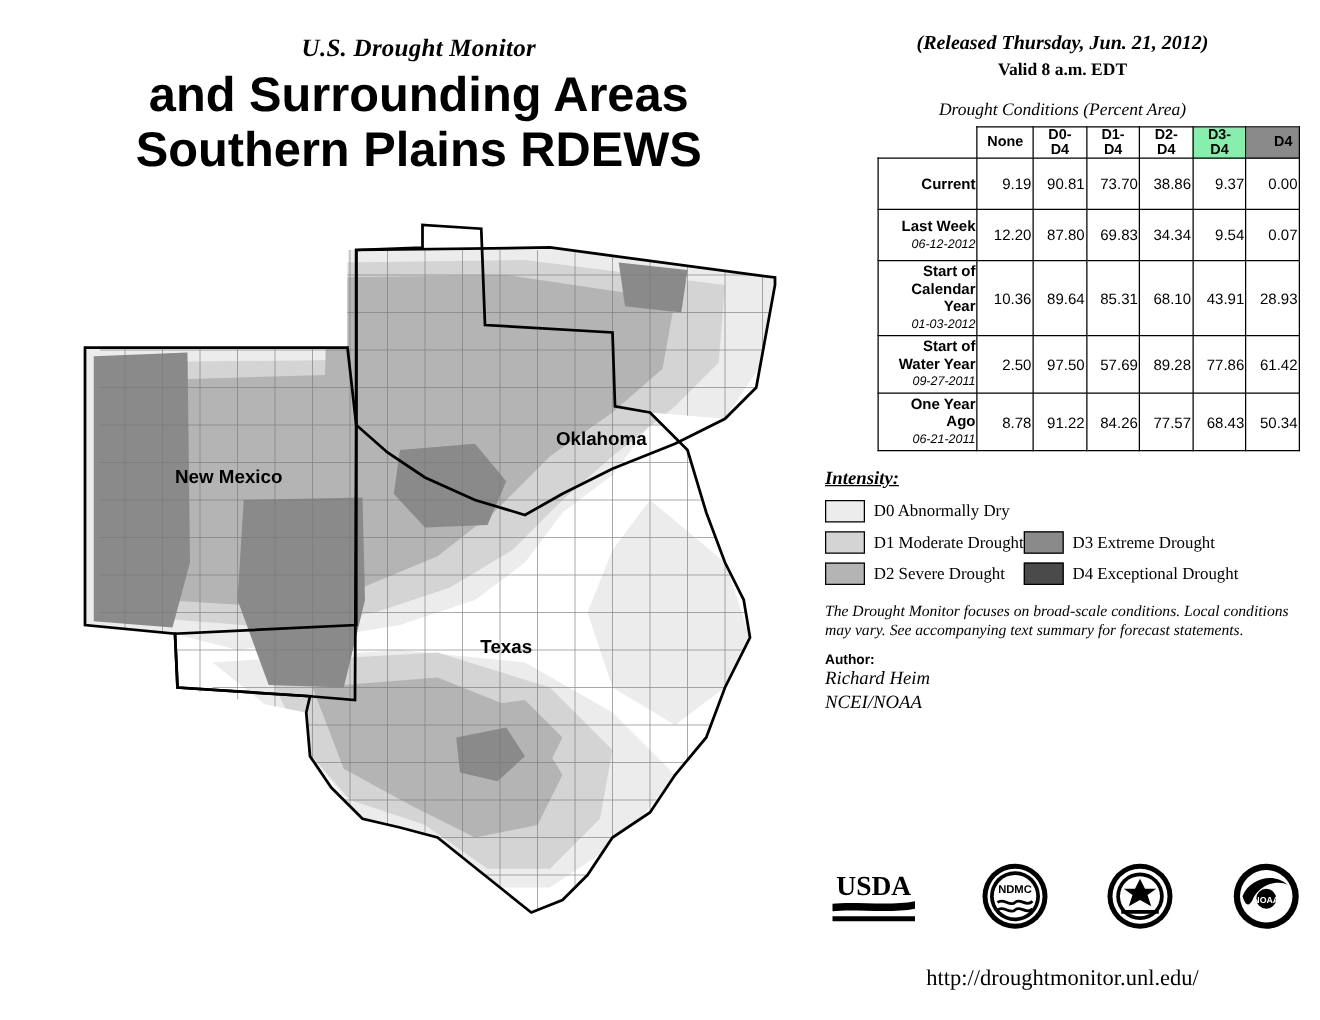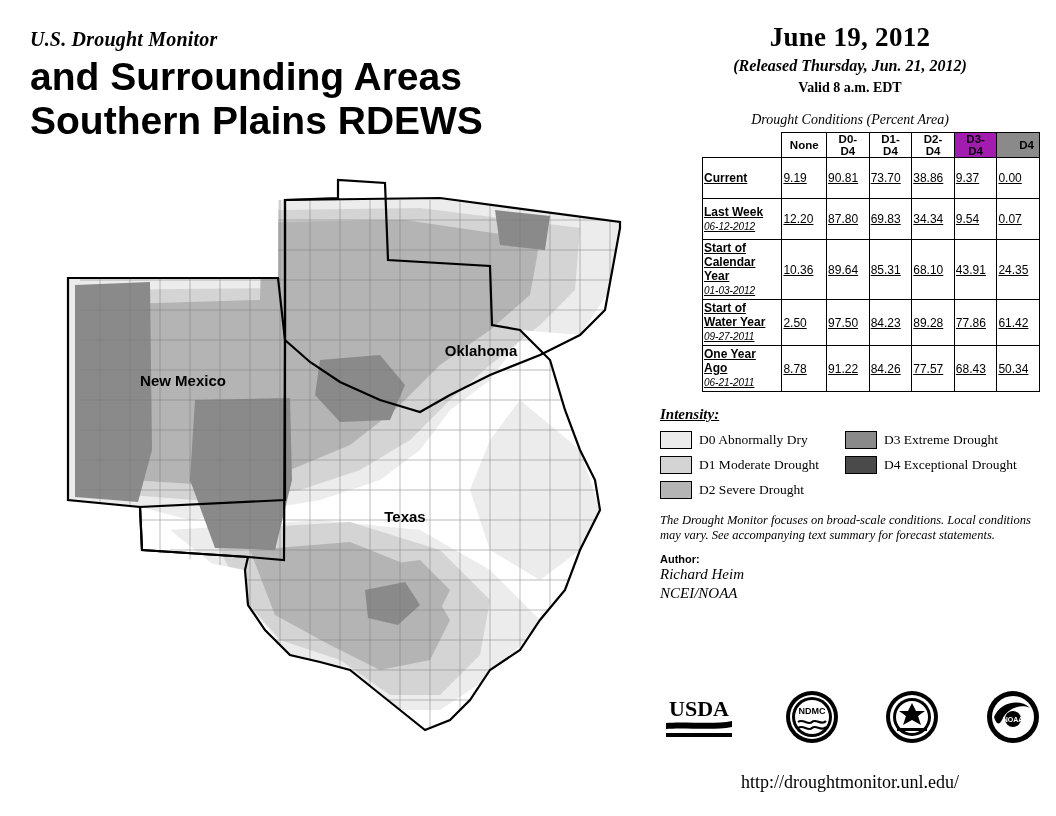--- a/index.html
+++ b/index.html
@@ -1,49 +1,49 @@
 <!DOCTYPE html>
 <html><head>
 <meta charset="utf-8">
 <style>
   html,body{margin:0;padding:0;}
   body{width:1056px;height:816px;background:#ffffff;font-family:"Liberation Sans",sans-serif;color:#000;overflow:hidden;position:relative;}
   .wrap{position:relative;width:1056px;height:816px;}
 
   
-  #title-block{position:absolute;left:30px;top:28px;width:610px;text-align:left;}
+  #title-block{position:absolute;left:30px;top:28px;width:610px;text-align:center;}
   #dm-label{font-family:"Liberation Serif",serif;font-style:italic;font-weight:bold;font-size:20px;letter-spacing:.2px;}
   #main-title{font-family:"Liberation Sans",sans-serif;font-weight:bold;font-size:39px;line-height:44px;margin-top:4px;}
 
   
   #map-area{position:absolute;left:20px;top:150px;width:640px;height:650px;}
   #map-svg{display:block;}
   .state-label{font-family:"Liberation Sans",sans-serif;font-weight:bold;font-size:15px;fill:#000;}
 
   
   #right-panel{position:absolute;left:660px;top:22px;width:380px;}
   #date-title{text-align:center;font-family:"Liberation Serif",serif;font-weight:bold;font-size:27px;letter-spacing:.3px;}
   #released{text-align:center;font-family:"Liberation Serif",serif;font-style:italic;font-weight:bold;font-size:16px;margin-top:4px;}
   #valid{text-align:center;font-family:"Liberation Serif",serif;font-weight:bold;font-size:14px;margin-top:5px;}
 
   #table-caption{text-align:center;font-family:"Liberation Serif",serif;font-style:italic;font-size:14px;margin-top:16px;}
 
   table#cond-table{border-collapse:collapse;margin-top:4px;margin-left:42px;}
   table#cond-table th,table#cond-table td{border:1px solid #000;font-family:"Liberation Sans",sans-serif;}
   table#cond-table thead th{font-size:11.5px;font-weight:bold;text-align:center;height:22px;padding:0 5px;}
   table#cond-table thead th.blank{border:none;}
-  table#cond-table thead th.hdr-d34{background:#a21caf;}
+  table#cond-table thead th.hdr-d34{background:#86efac;}
   table#cond-table thead th.hdr-d4{background:#8a8a8a;text-align:right;}
-  table#cond-table td{text-align:left;font-size:12px;height:38px;width:44px;text-decoration:underline;}
+  table#cond-table td{text-align:right;font-size:12px;height:38px;width:44px;}
   table#cond-table td.rowlab{width:88px;font-size:12px;font-weight:bold;line-height:14px;}
   table#cond-table td.rowlab .sub{display:block;font-weight:normal;font-style:italic;font-size:10px;margin-top:1px;}
 
   
   #intensity-title{margin-top:14px;font-family:"Liberation Serif",serif;font-style:italic;font-weight:bold;font-size:15px;text-decoration:underline;}
-  #legend{margin-top:8px;display:flex;gap:26px;}
+  #legend{margin-top:8px;display:flex;align-items:flex-end;}
   .legend-col{display:flex;flex-direction:column;gap:7px;}
   .legend-item{display:flex;align-items:center;gap:7px;}
   .swatch{width:30px;height:16px;border:1px solid #000;}
   .legend-label{font-family:"Liberation Serif",serif;font-size:13.5px;}
 
   #disclaimer{margin-top:14px;font-family:"Liberation Serif",serif;font-style:italic;font-size:12.5px;line-height:15px;}
   #author-title{margin-top:10px;font-family:"Liberation Sans",sans-serif;font-weight:bold;font-size:11px;}
   .author-line{font-family:"Liberation Serif",serif;font-style:italic;font-size:15px;line-height:19px;}
 
   
@@ -124,21 +124,20 @@
         <path d="M265,190 L265,50 L318,48 L318,30 L365,33 L368,110 L470,116 L472,175 L500,180 L530,210 L545,260 L560,300 L575,330 L580,360 L560,400 L545,440 L520,470 L500,500 L470,520 L450,550 L430,570 L405,580 L380,560 L355,540 L330,520 L300,512 L270,505 L245,480 L228,455 L225,420 L228,407 L122,400 L120,357 L265,350 Z"></path>
       </g>
 
       <text class="state-label" x="163" y="236" text-anchor="middle">New Mexico</text>
       <text class="state-label" x="461" y="206" text-anchor="middle">Oklahoma</text>
       <text class="state-label" x="385" y="372" text-anchor="middle">Texas</text>
     </svg>
   </div>
 
   <div id="right-panel">
-    <div id="date-title">June 19, 2012</div>
     <div id="released">(Released Thursday, Jun. 21, 2012)</div>
     <div id="valid">Valid 8 a.m. EDT</div>
 
     <div id="table-caption">Drought Conditions (Percent Area)</div>
 
     <table id="cond-table">
       <thead>
         <tr>
           <th class="blank"></th>
           <th>None</th>
@@ -168,27 +167,27 @@
           <td>9.54</td>
           <td>0.07</td>
         </tr>
         <tr>
           <td class="rowlab"><span>Start of Calendar Year</span><span class="sub">01-03-2012</span></td>
           <td>10.36</td>
           <td>89.64</td>
           <td>85.31</td>
           <td>68.10</td>
           <td>43.91</td>
-          <td>24.35</td>
+          <td>28.93</td>
         </tr>
         <tr>
           <td class="rowlab"><span>Start of Water Year</span><span class="sub">09-27-2011</span></td>
           <td>2.50</td>
           <td>97.50</td>
-          <td>84.23</td>
+          <td>57.69</td>
           <td>89.28</td>
           <td>77.86</td>
           <td>61.42</td>
         </tr>
         <tr>
           <td class="rowlab"><span>One Year Ago</span><span class="sub">06-21-2011</span></td>
           <td>8.78</td>
           <td>91.22</td>
           <td>84.26</td>
           <td>77.57</td>

